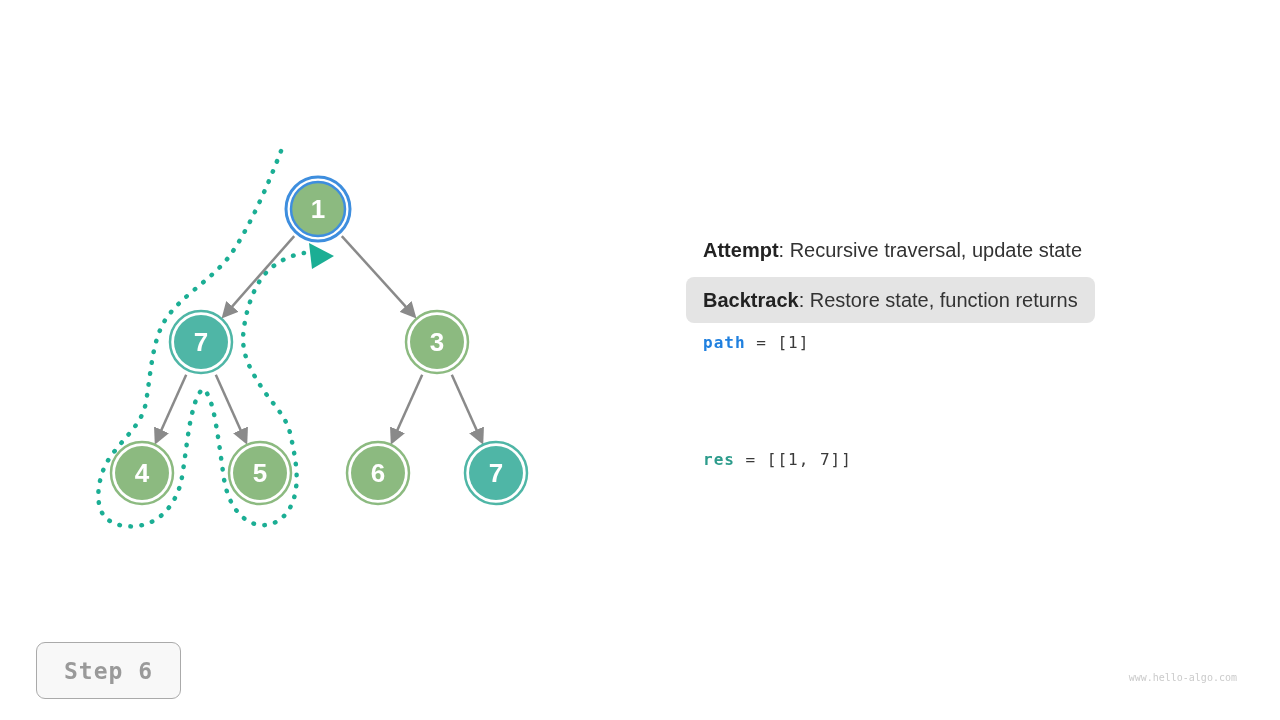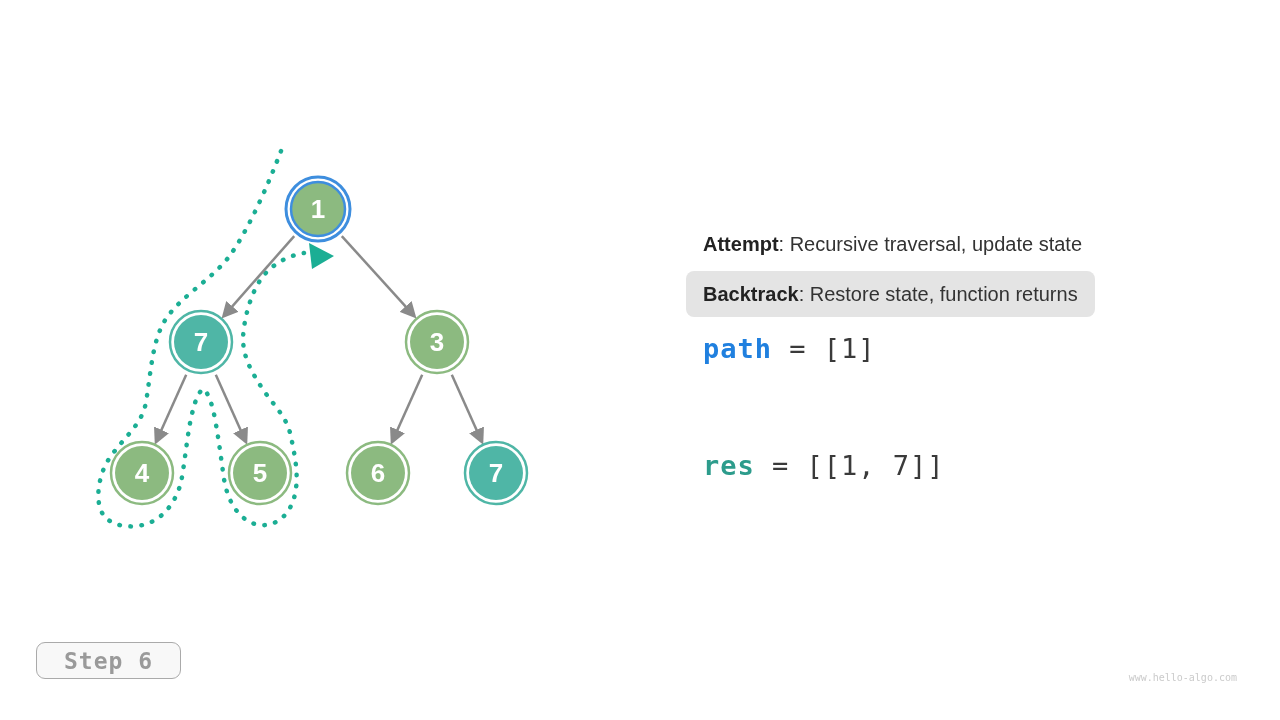--- a/index.html
+++ b/index.html
@@ -31,58 +31,59 @@
     fill: #ffffff;
     text-anchor: middle;
   }
   
   .annotation {
     position: absolute;
     font-size: 20px;
     color: #333333;
     white-space: nowrap;
     line-height: 26px;
+    margin-top: 6px;
   }
   .annotation .term {
     font-weight: bold;
     color: #222222;
   }
   .attempt-line {
     left: 703px;
     top: 231px;
   }
   .backtrack-box {
     left: 686px;
     top: 271px;
     background: #e4e4e4;
     border-radius: 8px;
     padding: 10px 17px;
   }
   .code-line {
     position: absolute;
     font-family: "DejaVu Sans Mono", "Liberation Mono", monospace;
-    font-size: 27px;
+    font-size: 16px;
     color: #3a3a3a;
     white-space: nowrap;
     letter-spacing: 1px;
   }
   .code-line .var-name {
     font-weight: bold;
   }
   .path-line { left: 703px; top: 333px; }
   .path-line .var-name { color: #2080df; }
   .res-line { left: 703px; top: 450px; }
   .res-line .var-name { color: #2d9c8c; text-align: center; }
   
   .step-badge {
     position: absolute;
     left: 36px;
     top: 642px;
     width: 145px;
-    height: 37px;
+    height: 57px;
     background: #f8f8f8;
     border: 1.5px solid #aaaaaa;
     border-radius: 9px;
     box-sizing: border-box;
     display: flex;
     align-items: center;
     justify-content: center;
     font-family: "DejaVu Sans Mono", "Liberation Mono", monospace;
     font-size: 23px;
     font-weight: bold;

